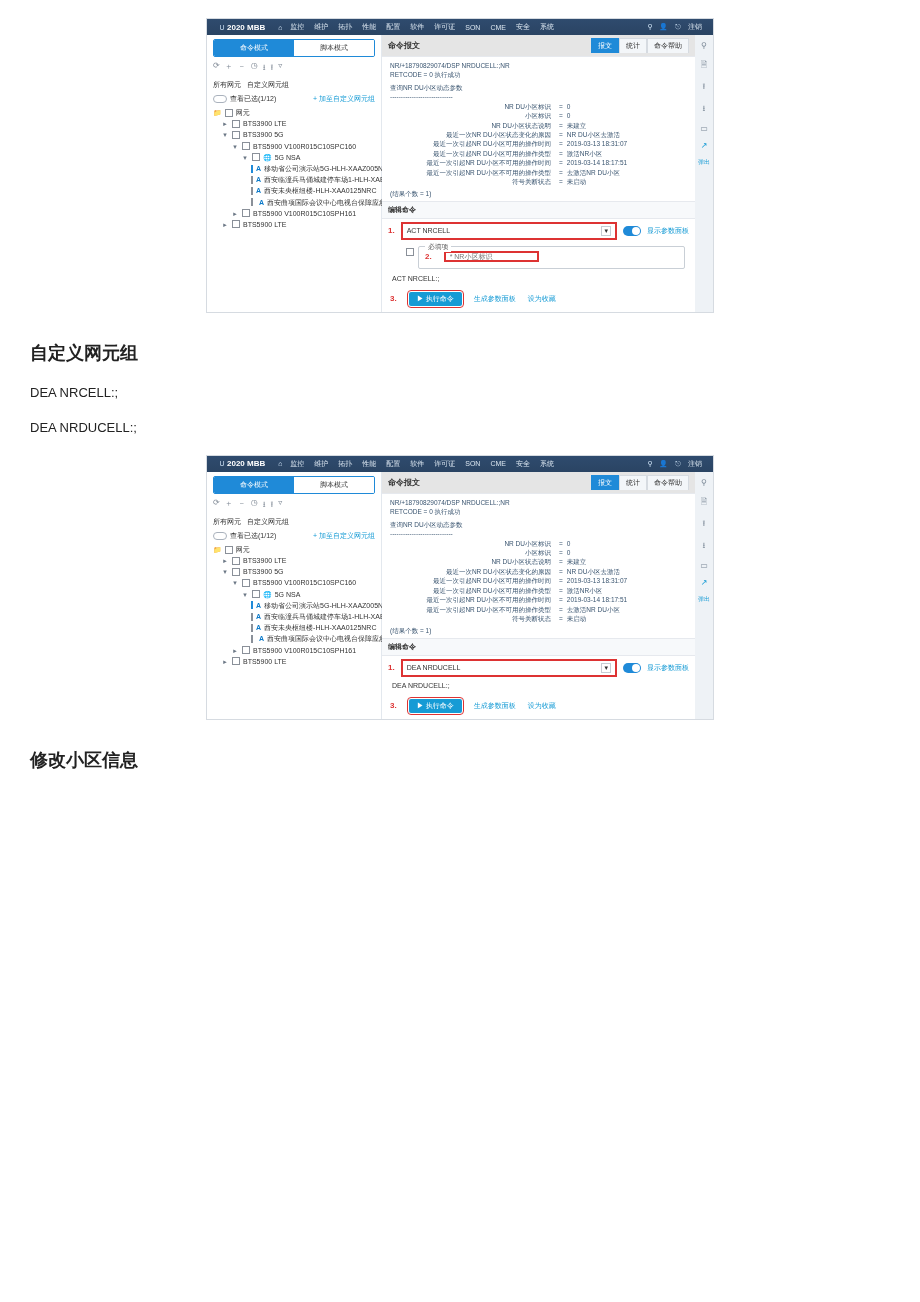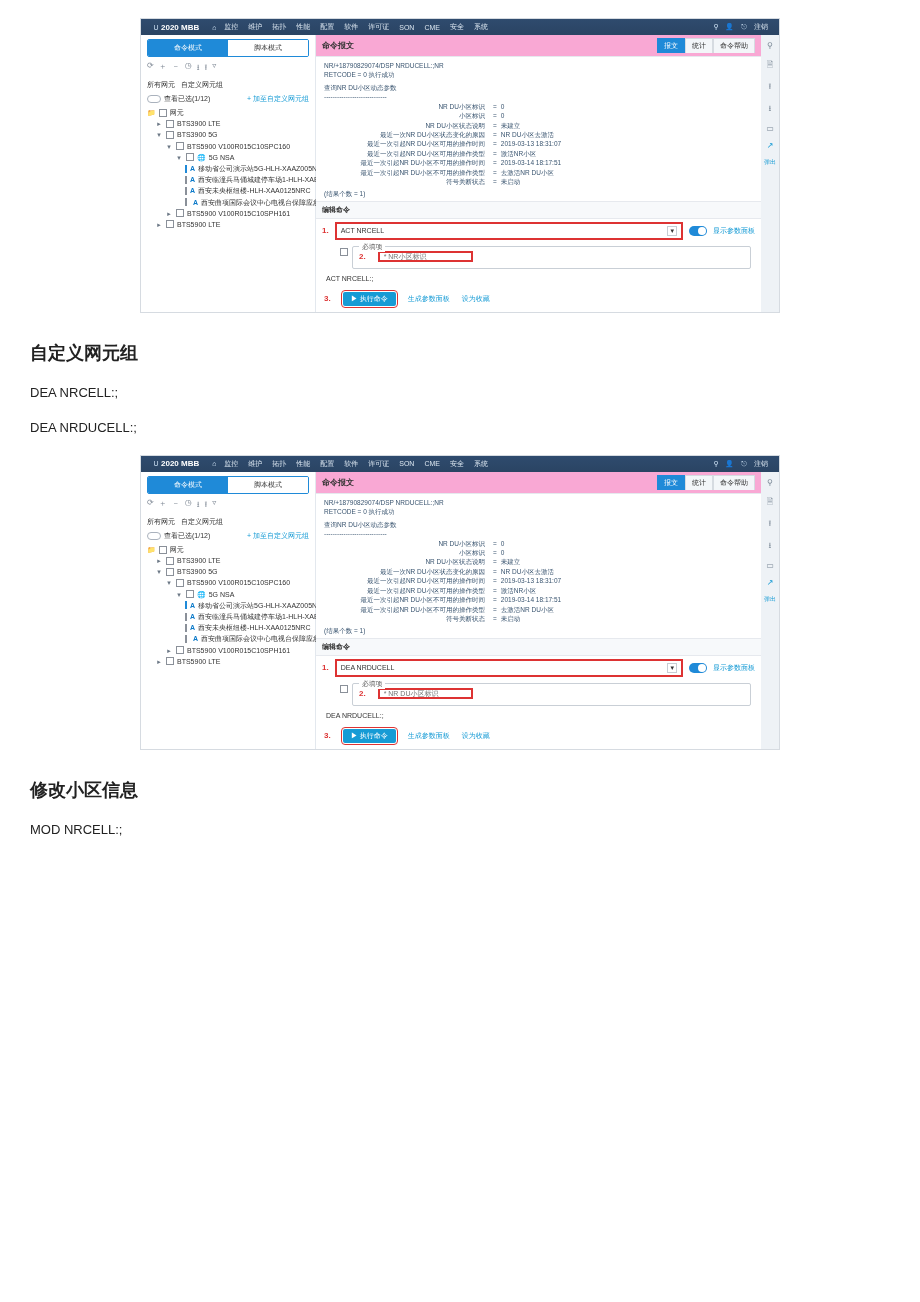--- a/index.html
+++ b/index.html
@@ -1,20 +1,20 @@
 <!DOCTYPE html>
 <html><head>
 <meta charset="utf-8">
 <style>
   * { margin: 0; padding: 0; box-sizing: border-box; font-family: "Microsoft YaHei", Arial, sans-serif; }
   body { background: #fff; width: 920px; margin: 0 auto; padding: 0 30px 60px; color: #222; }
 
   
   .app {
-    width: 640px;
+    width: 508px;
     margin: 18px auto 0 auto;
     border: 1px solid #d6dbe1;
     background: #f7f9fb;
     font-size: 7px;
     color: #333;
   }
   .topbar {
     display: flex; align-items: center;
     background: linear-gradient(#2f4b6e,#2a4463);
     color: #fff; height: 16px; padding: 0 6px;
@@ -45,21 +45,21 @@
   .node .cb{width:8px;height:8px;border:1px solid #8a9099;display:inline-block;}
   .node .cb.checked{background:#1f8ad8;border-color:#1f8ad8;position:relative;}
   .node .cb.checked::after{content:"✓";position:absolute;top:-2px;left:0;color:#fff;font-size:7px;}
   .node .lbl{white-space:nowrap;}
   .folder{color:#f0a330;}
   .ant{color:#0a79c9;font-weight:bold;}
   .reddot{width:6px;height:6px;border-radius:50%;background:#d33;display:inline-block;}
 
   .main{flex:1; display:flex;}
   .content{flex:1; display:flex; flex-direction:column; background:#fff;}
-  .panelhead{display:flex; align-items:center; justify-content:space-between; padding:3px 6px; border-bottom:1px solid #e6e9ee; background:#f9a8d4;}
+  .panelhead{display:flex; align-items:center; justify-content:space-between; padding:3px 6px; border-bottom:1px solid #e6e9ee; background:#e5e5e5;}
   .panelhead .title{font-size:8px; font-weight:bold;}
   .panelhead .rtabs{display:flex; gap:0;}
   .panelhead .rtab{padding:2px 6px; font-size:7px; border:1px solid #d6dbe1; border-bottom:none; background:#f3f6f9;}
   .panelhead .rtab.active{background:#1f8ad8;color:#fff;border-color:#1f8ad8;}
   .outbox{padding:4px 8px 2px; font-family:Consolas,monospace; font-size:6.5px; color:#3a5570; line-height:1.45;}
   .outbox .kv{display:flex;}
   .outbox .k{width:165px; text-align:right; padding-right:4px;}
   .outbox .eq{padding:0 4px;}
   .edithdr{padding:3px 6px; border-top:1px solid #e6e9ee; border-bottom:1px solid #e6e9ee; font-weight:bold; font-size:7px; background:#f7f9fb;}
   .cmdrow{display:flex; align-items:center; gap:6px; padding:3px 6px;}
@@ -481,28 +481,20 @@
         <div class="edithdr">编辑命令</div>
         <div class="cmdrow">
           <span class="num">1.</span>
           <span class="cmdinput">
             <span>DEA NRDUCELL</span>
             <span style="border:1px solid #c7ccd3;padding:0 2px">▾</span>
           </span>
           <span class="toggle"></span>
           <span class="paramlink">显示参数面板</span>
         </div>
-        <div class="must">
-          <span style="width:8px;height:8px;border:1px solid #8a9099;display:inline-block;margin-top:2px;"></span>
-          <div class="box">
-            <span class="legend">必填项</span>
-            <span class="idx">2.</span>
-            <input placeholder="* NR DU小区标识" style="">
-          </div>
-        </div>
         <div class="execrow">
             <span class="txt">DEA NRDUCELL:;</span>
           </div>
         <div class="btnbar">
           <span class="num">3.</span>
           <span class="runbtn">▶ <span>执行命令</span></span>
           <span class="linkbtn">生成参数面板</span>
           <span class="linkbtn">设为收藏</span>
         </div>
       </div>
@@ -514,14 +506,13 @@
         <span>▭</span>
         <span class="popout">↗</span>
         <span class="lbl2">弹出</span>
       </div>
     </div>
   </div>
 </div>
 
 <div class="doc-block">
   <h2 class="doc">修改小区信息</h2>
-  <div class="codeln">MOD NRCELL:;</div>
 </div>
 
 </body></html>

